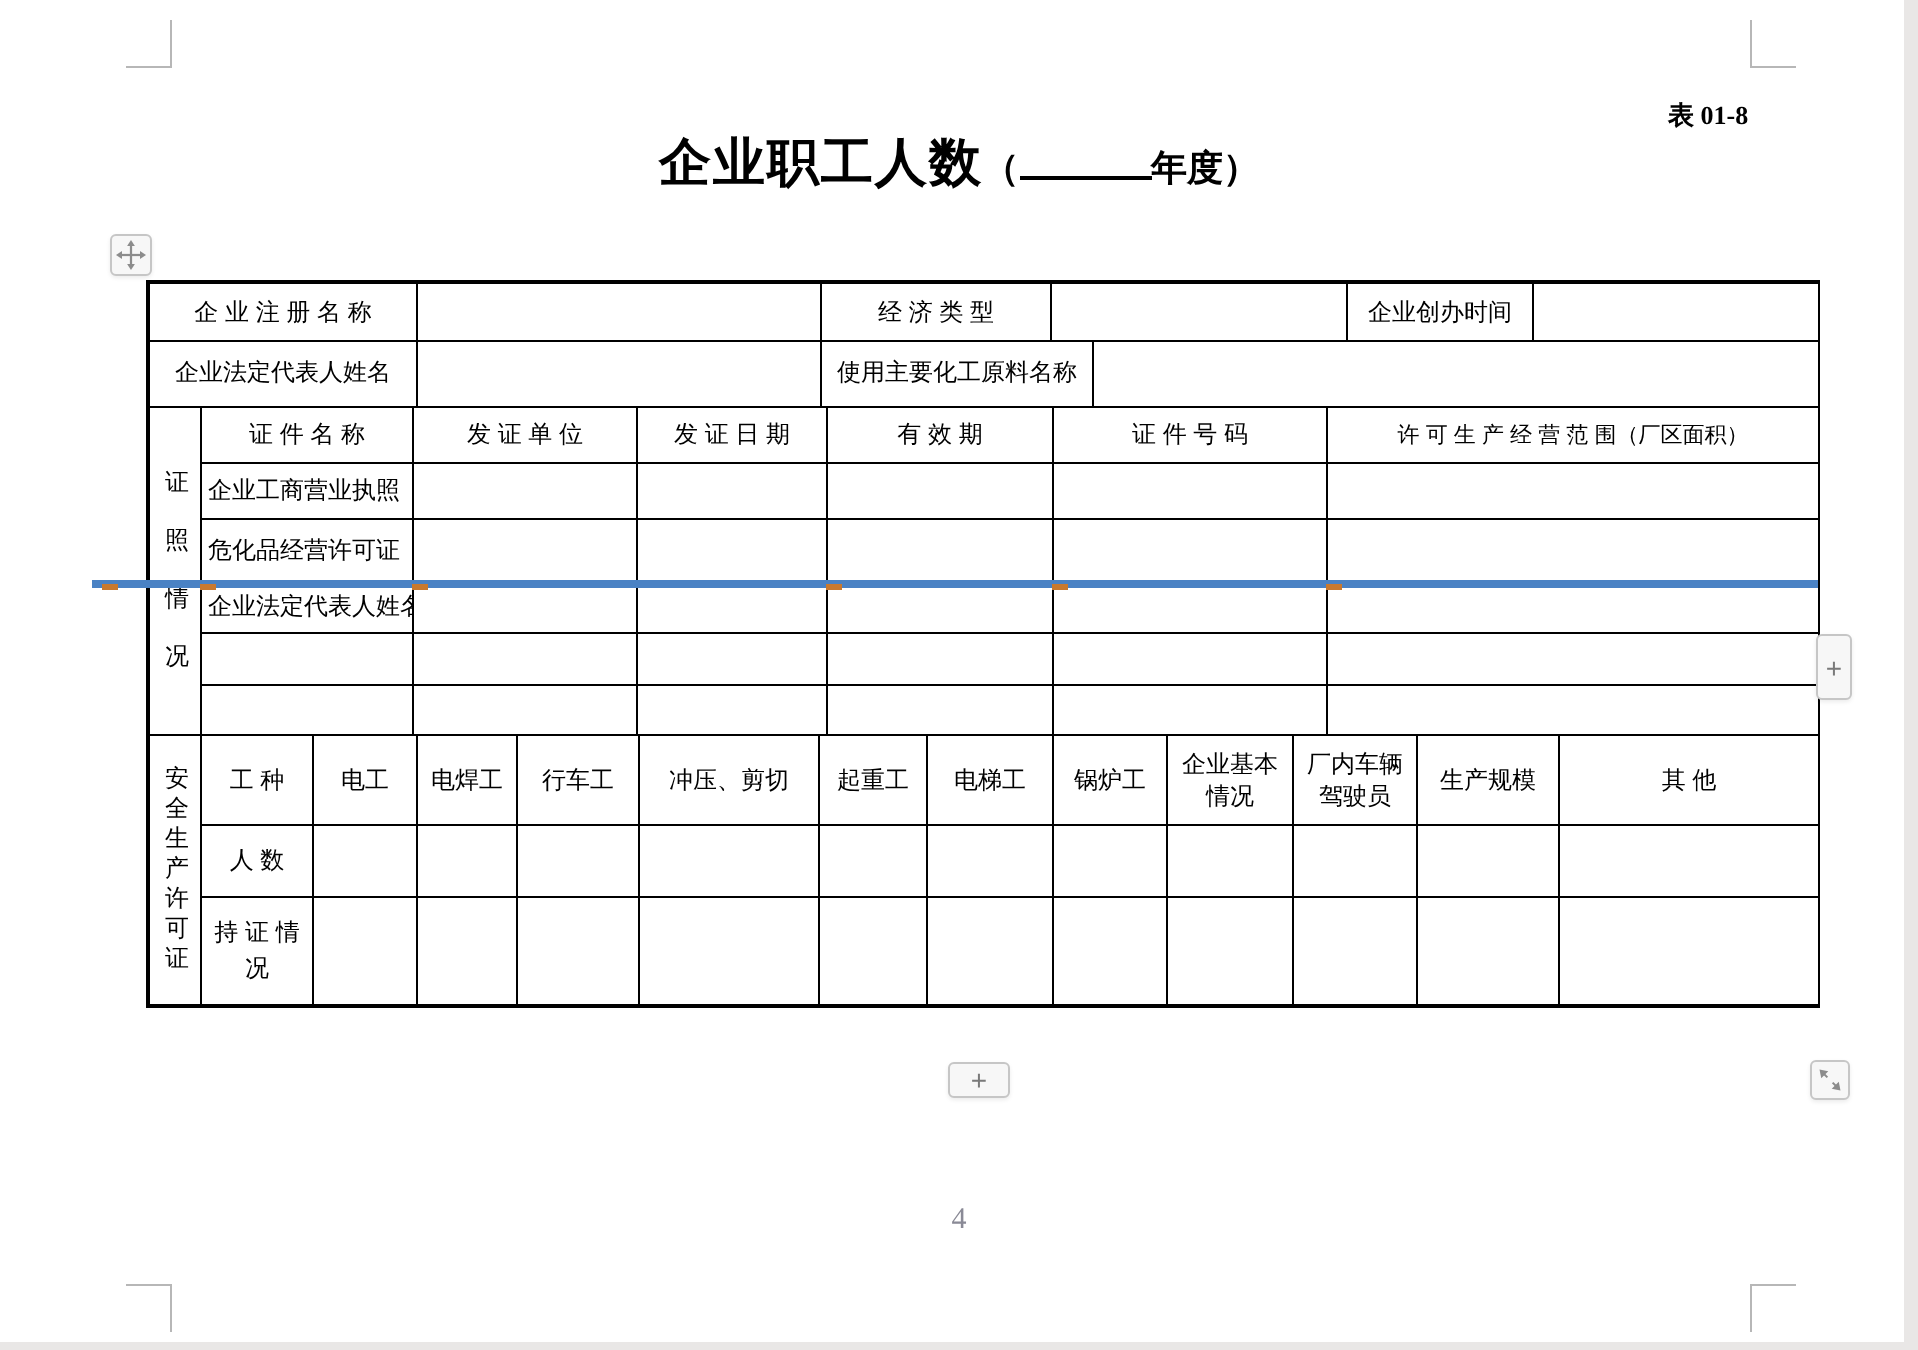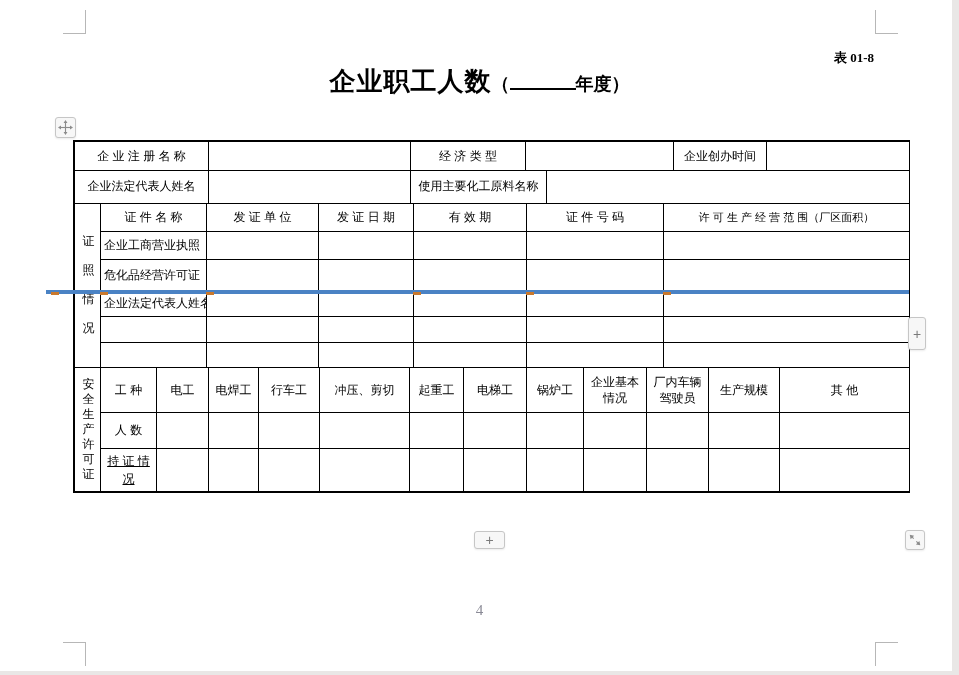--- a/index.html
+++ b/index.html
@@ -54,21 +54,21 @@
   .r-info2 td{height:31px;}
   .r-info3 td{height:32px;}
   .r-lh td{height:28px;}
   .r-l1 td{height:28px;}
   .r-l2 td{height:31px;}
   .r-l3 td{height:26px;}
   .r-l4 td{height:26px;}
   .r-l5 td{height:25px;}
   .r-p1 td{height:44px;line-height:1.35;}
   .r-p2 td{height:36px;}
-  .r-p3 td{height:43px;line-height:1.5;text-decoration:underline;}
+  .r-p3 td{height:54px;line-height:1.5;}
   td.small{font-size:11px;letter-spacing:0;}
 
   
   .drag-border{position:absolute;left:-28px;top:149px;width:863px;height:4px;
     background:#4a82c4;z-index:5;}
   .drag-tick{position:absolute;top:2px;width:8px;height:3px;background:#c9792e;}
 
   .page-number{position:absolute;left:0;top:602px;width:959px;text-align:center;
     font-size:15px;color:#8a8a96;font-family:"Liberation Serif","DejaVu Serif",serif;}
 </style>

